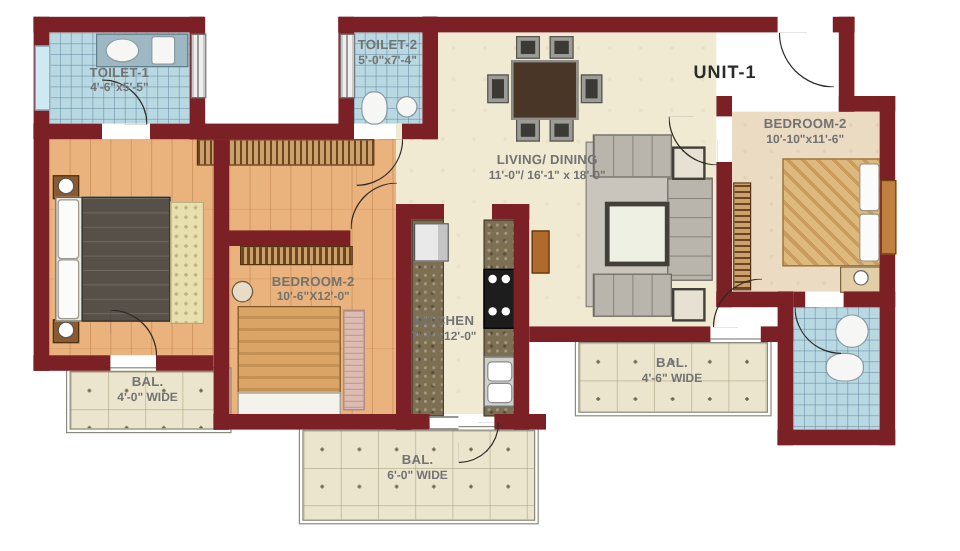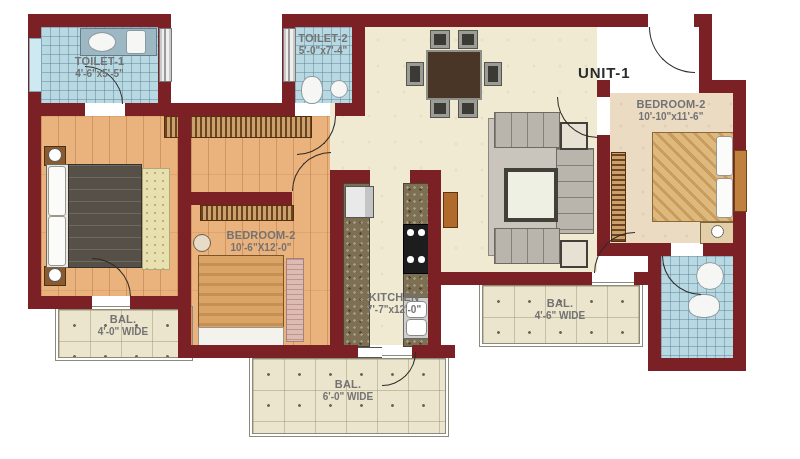--- a/index.html
+++ b/index.html
@@ -209,31 +209,35 @@
     <span class="dm">5'-0"x7'-4"</span>
   </div>
   <div class="label" style="left:196px;top:229px;width:130px;">
     <span class="nm">BEDROOM-2</span>
     <span class="dm">10'-6"X12'-0"</span>
   </div>
   <div class="label" style="left:608px;top:98px;width:126px;">
     <span class="nm">BEDROOM-2</span>
     <span class="dm">10'-10"x11'-6"</span>
   </div>
-  <div class="label" style="left:346px;top:262px;width:96px;margin-top:29px;">
+  <div class="label" style="left:372px;top:128px;width:168px;">
+    <span class="nm">LIVING/ DINING</span>
+    <span class="dm">11'-0"/ 16'-1" x 18'-0"</span>
+  </div>
+  <div class="label" style="left:322px;top:262px;width:96px;">
     <span class="nm">KITCHEN</span>
     <span class="dm">7'-7"x12'-0"</span>
   </div>
   <div class="label" style="left:58px;top:313px;width:130px;">
     <span class="nm">BAL.</span>
     <span class="dm">4'-0" WIDE</span>
   </div>
   <div class="label" style="left:252px;top:378px;width:192px;">
     <span class="nm">BAL.</span>
     <span class="dm">6'-0" WIDE</span>
   </div>
   <div class="label" style="left:482px;top:297px;width:156px;">
     <span class="nm">BAL.</span>
     <span class="dm">4'-6" WIDE</span>
   </div>
-  <div class="unit-label" style="left:578px;top:64px;">UNIT-1</div>
+  <div class="unit-label" style="left:578px;top:52px;">UNIT-1</div>
 
 </div>
 
 </body></html>

